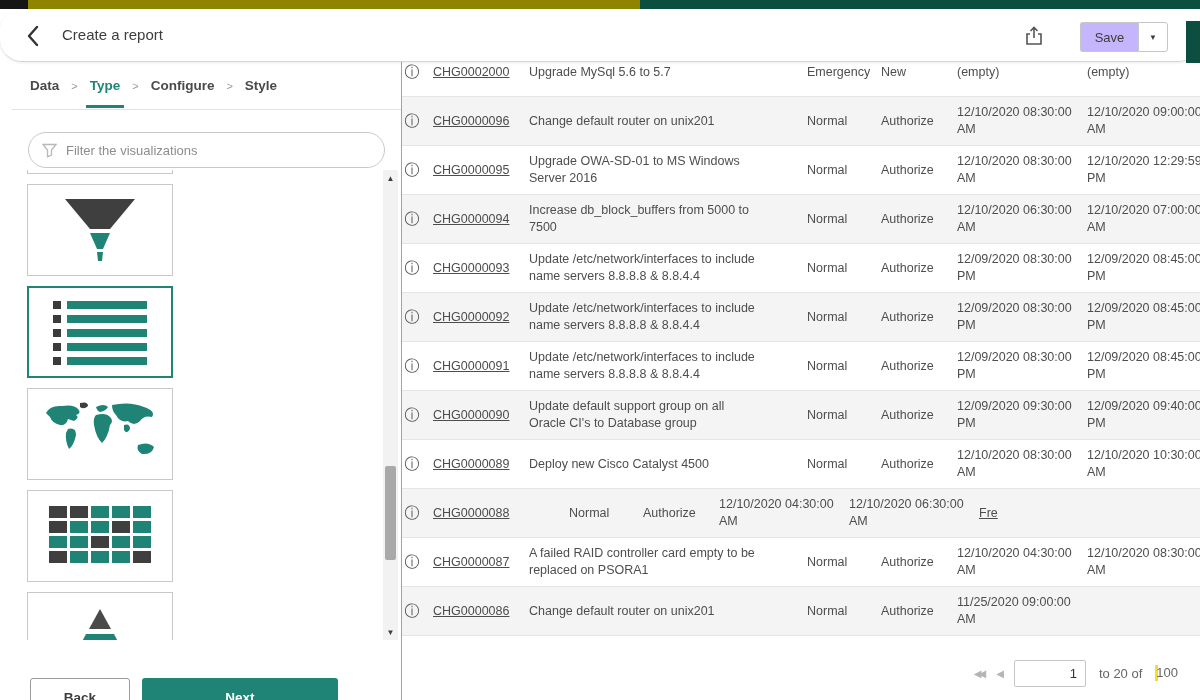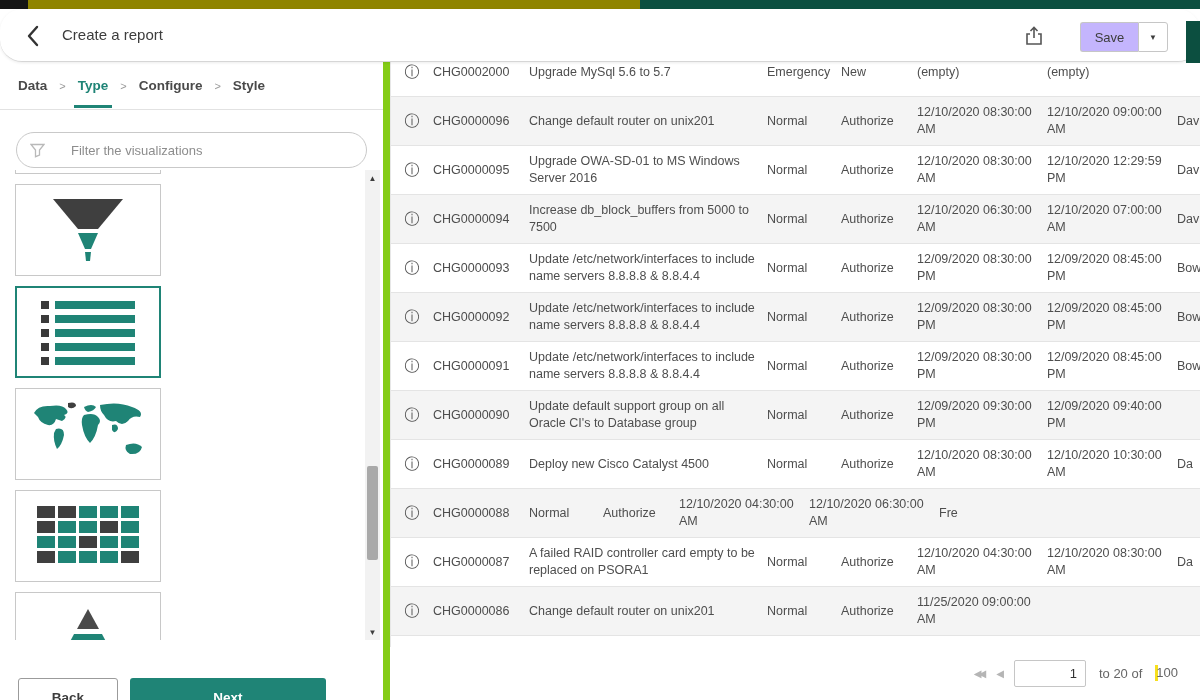--- a/index.html
+++ b/index.html
@@ -26,30 +26,30 @@
   .share-btn{position:absolute;right:152px;top:14px;width:28px;height:26px;background:none;border:none;
     display:flex;align-items:center;justify-content:center;cursor:pointer;}
   .save-group{position:absolute;right:32px;top:13px;height:30px;display:flex;}
   .save-btn{height:30px;width:58px;background:#c4b5fd;border:1px solid #c6c6c6;border-right:none;
     border-radius:3px 0 0 3px;font-size:13px;color:#3d3d3d;cursor:pointer;font-family:inherit;}
   .save-caret-btn{height:30px;width:30px;background:#fff;border:1px solid #c6c6c6;
     border-radius:0 3px 3px 0;font-size:8px;color:#3d3d3d;cursor:pointer;font-family:inherit;}
   .edge-accent{position:absolute;right:0;top:12px;width:14px;height:42px;background:var(--strip-green);}
 
   
-  .left-panel{position:absolute;top:62px;left:0;width:390px;bottom:0;background:#fff;
-    border-right:7px solid #84cc16;overflow:hidden;z-index:4;}
+  .left-panel{position:absolute;top:62px;left:12px;width:390px;bottom:0;background:#fff;
+    border-right:1px solid #84cc16;overflow:hidden;z-index:4;}
   .steps{height:48px;display:flex;align-items:center;gap:12px;padding:0 18px;
     border-bottom:1px solid #e2e2e2;font-size:13.5px;color:#4a4a4a;}
   .step{cursor:pointer;position:relative;font-weight:bold;}
   .step.active{color:var(--accent);}
   .step.active::after{content:"";position:absolute;left:-4px;right:-4px;bottom:-15px;height:3px;background:var(--accent);}
   .chev{color:#9a9a9a;font-size:11px;}
   .filter-box{margin:22px 16px 0 16px;height:36px;border:1px solid #c9c9c9;border-radius:18px;
-    display:flex;align-items:center;gap:26px;padding:0 13px;background:#fff;}
+    display:flex;align-items:center;gap:9px;padding:0 13px;background:#fff;}
   .filter-box input{border:none;outline:none;flex:1;font-size:13px;color:#555;background:transparent;
     font-family:inherit;}
   .filter-box input::placeholder{color:#8d8d8d;}
 
   .viz-list{position:absolute;top:108px;left:15px;width:310px;height:470px;overflow:hidden;}
   .viz-sliver{width:146px;height:4px;border:1px solid #c8c8c8;border-top:none;margin-bottom:10px;}
   .viz-card{width:146px;height:92px;border:1px solid #c8c8c8;margin-bottom:10px;background:#fff;
     display:flex;align-items:center;justify-content:center;cursor:pointer;}
   .viz-card.selected{border:2px solid var(--accent);}
   .viz-scrollbar{position:absolute;top:108px;right:3px;width:15px;height:470px;background:#f2f2f2;}
@@ -70,26 +70,26 @@
   .gutter{position:absolute;left:20px;top:0;width:20px;height:585px;background:#e7e7e7;}
   .table-wrap{position:absolute;left:40px;top:0;right:0;height:586px;overflow:hidden;}
   .rows-host{margin-top:-14px;}
   .trow{display:flex;align-items:center;min-height:49px;border-bottom:1px solid #e4e4e4;
     font-size:12.5px;color:#4e4e4e;line-height:1.35;background:#fff;}
   .trow.alt{background:#f4f4f4;}
   .col-info{width:42px;text-align:center;flex:none;}
   .info-icon{font-size:15px;color:#565656;cursor:pointer;}
   .col-number{width:96px;flex:none;}
   .col-desc{width:238px;flex:none;padding-right:12px;}
-  .col-priority{width:74px;flex:none;}
+  .col-priority{width:74px;flex:none;margin-left:40px;}
   .col-state{width:76px;flex:none;}
   .col-start{width:130px;flex:none;padding-right:10px;}
   .col-end{width:130px;flex:none;padding-right:10px;}
   .col-assignee{flex:1;overflow:hidden;white-space:nowrap;}
-  .cell-link{color:#4d4d4d;cursor:pointer;}
+  .cell-link{color:#4d4d4d;text-decoration:underline;cursor:pointer;}
   .cell-link.empty{text-decoration:none;cursor:default;}
 
   
   .pagination{position:absolute;right:22px;bottom:12px;height:30px;display:flex;align-items:center;
     gap:13px;font-size:13px;color:#666;}
   .pg-icon{color:#b5b5b5;font-size:10px;cursor:pointer;letter-spacing:-3px;}
   .pg-input{width:72px;height:27px;border:1px solid #c6c6c6;border-radius:2px;text-align:right;
     padding-right:8px;font-size:13px;color:#333;font-family:inherit;outline:none;}
   .text-cursor{display:inline-block;width:3px;height:16px;background:var(--cursor-yellow);
     margin-right:-2px;vertical-align:middle;}

